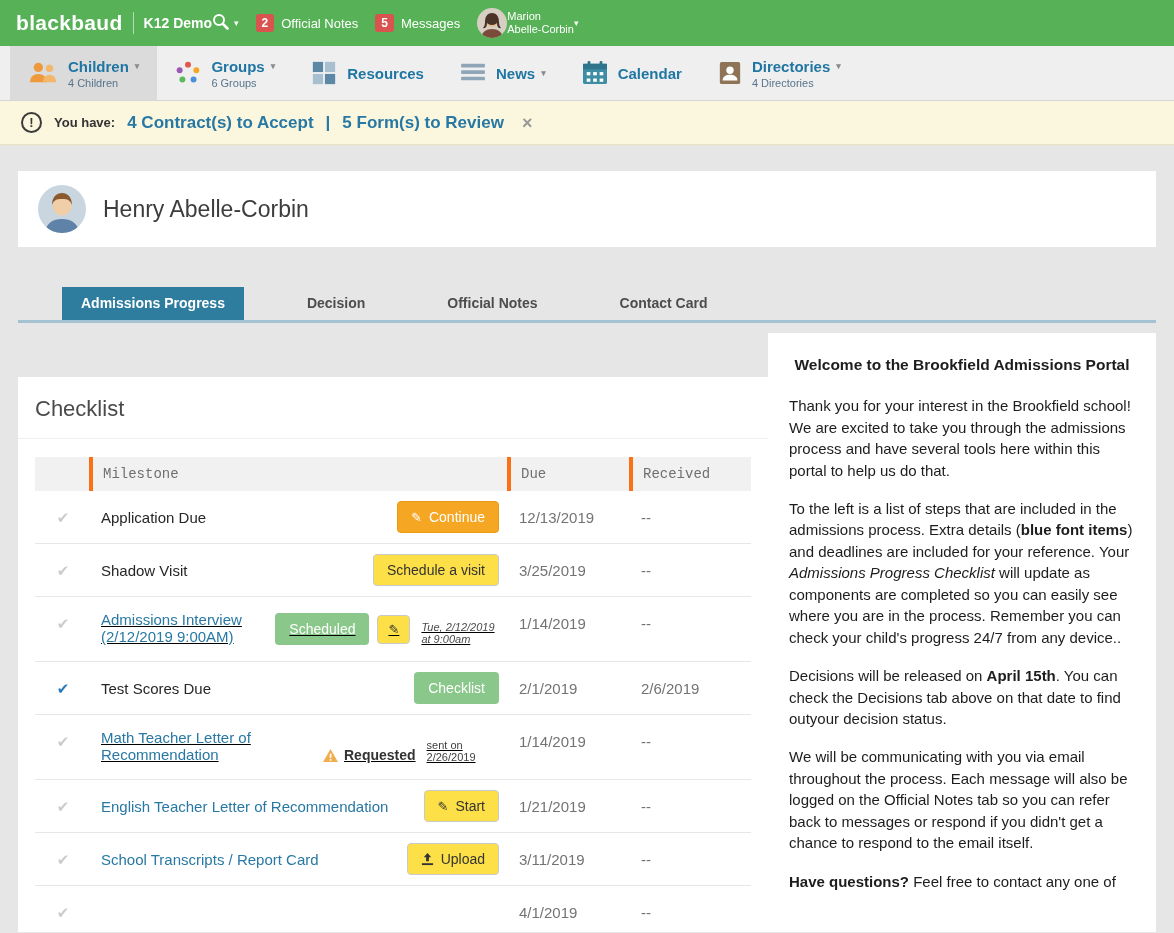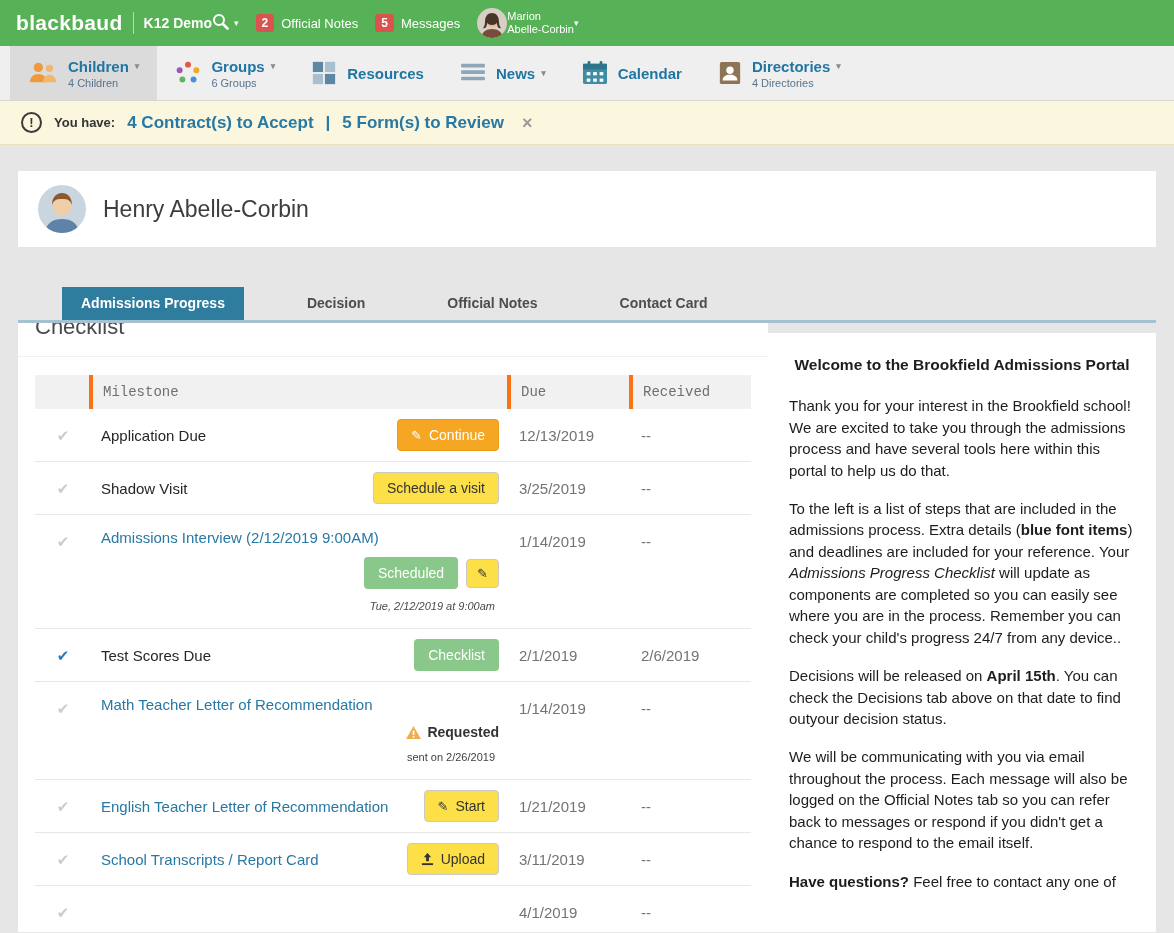--- a/index.html
+++ b/index.html
@@ -59,21 +59,21 @@
   .ck-table th { background: #F1F1F1; color: #6F6F6F; font-weight: normal; text-align: left; font-size: 14px; padding: 9px 10px; }
   .ck-table th + th { border-left: 4px solid #f97316; font-family: Liberation Mono, monospace; }
   .ck-table td { border-top: 1px solid #E7E7E7; vertical-align: top; padding: 10px 10px; }
   .ck-table tr:first-child td { border-top: none; }
   .col-check { width: 56px; } .col-due { width: 122px; } .col-rec { width: 120px; }
   .check-cell { text-align: center; color: #CBCBCB; font-size: 15px; padding-top: 18px !important; }
   .check-cell.done { color: #2779BD; }
   .due-cell, .rec-cell { color: #737373; padding-top: 18px !important; }
 
   .m-line { display: flex; justify-content: space-between; align-items: center; gap: 10px; min-height: 32px; }
-  .m-stack { display: flex; flex-direction: column; gap: 11px; padding: 4px 0 6px; }
+  .m-stack { display: flex; gap: 11px; padding: 4px 0 6px; text-decoration: underline; }
   .m-text { color: #262626; }
   .m-link { color: #2878A4; cursor: pointer; }
   .m-right { align-self: flex-end; display: flex; align-items: center; gap: 8px; }
   .m-note { align-self: flex-end; color: #3f3f3f; font-size: 11px; padding-right: 4px; }
   .m-note.italic { font-style: italic; color: #4a4a4a; }
 
   .btn { display: inline-flex; align-items: center; gap: 7px; border-radius: 4px; padding: 7px 13px; font-size: 14px; font-family: inherit; cursor: pointer; border: 1px solid #C9C9C9; background: #fde047; color: #333; white-space: nowrap; }
   .btn-orange { background: #F5A623; border-color: #EB9A10; color: #fff; }
   .btn-sq { padding: 7px 10px; }
   .pill { display: inline-block; background: #8AC78A; color: #fff; border-radius: 4px; padding: 8px 14px; font-size: 14px; }

